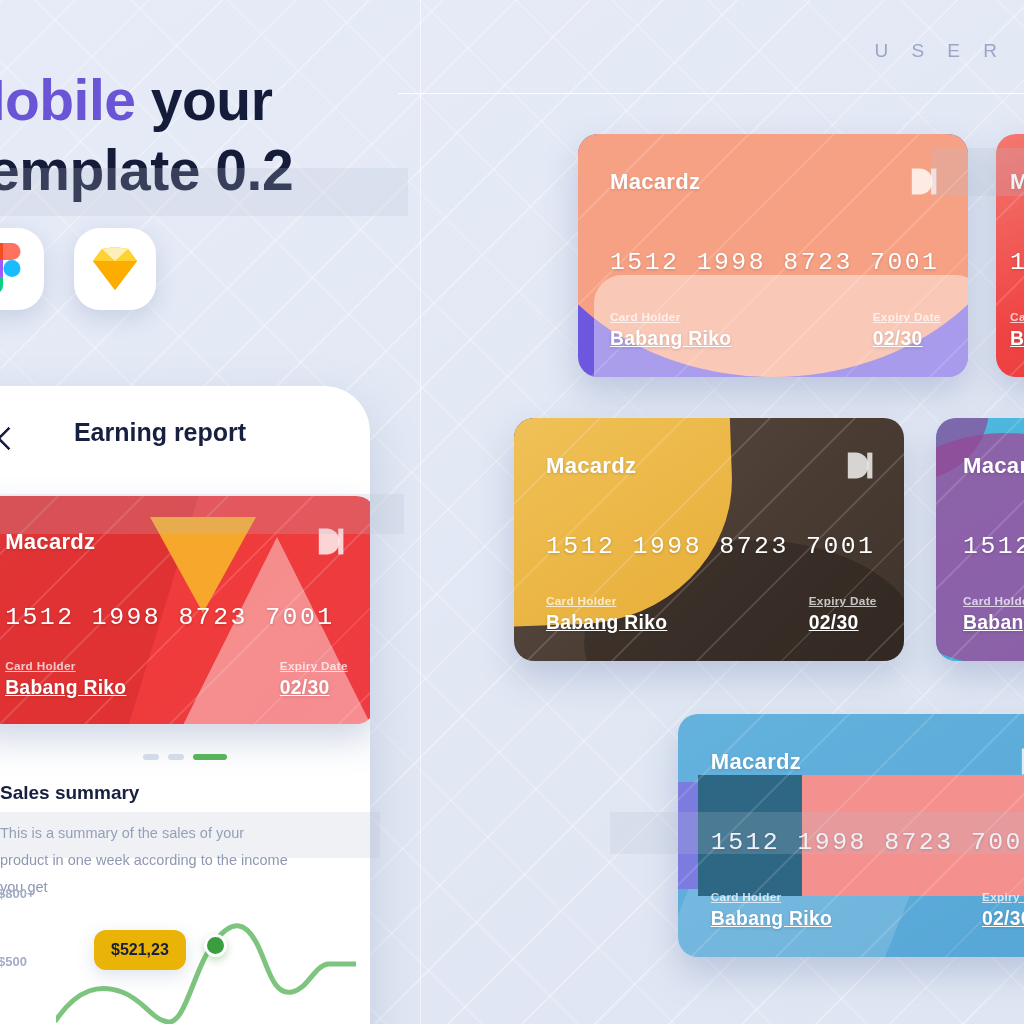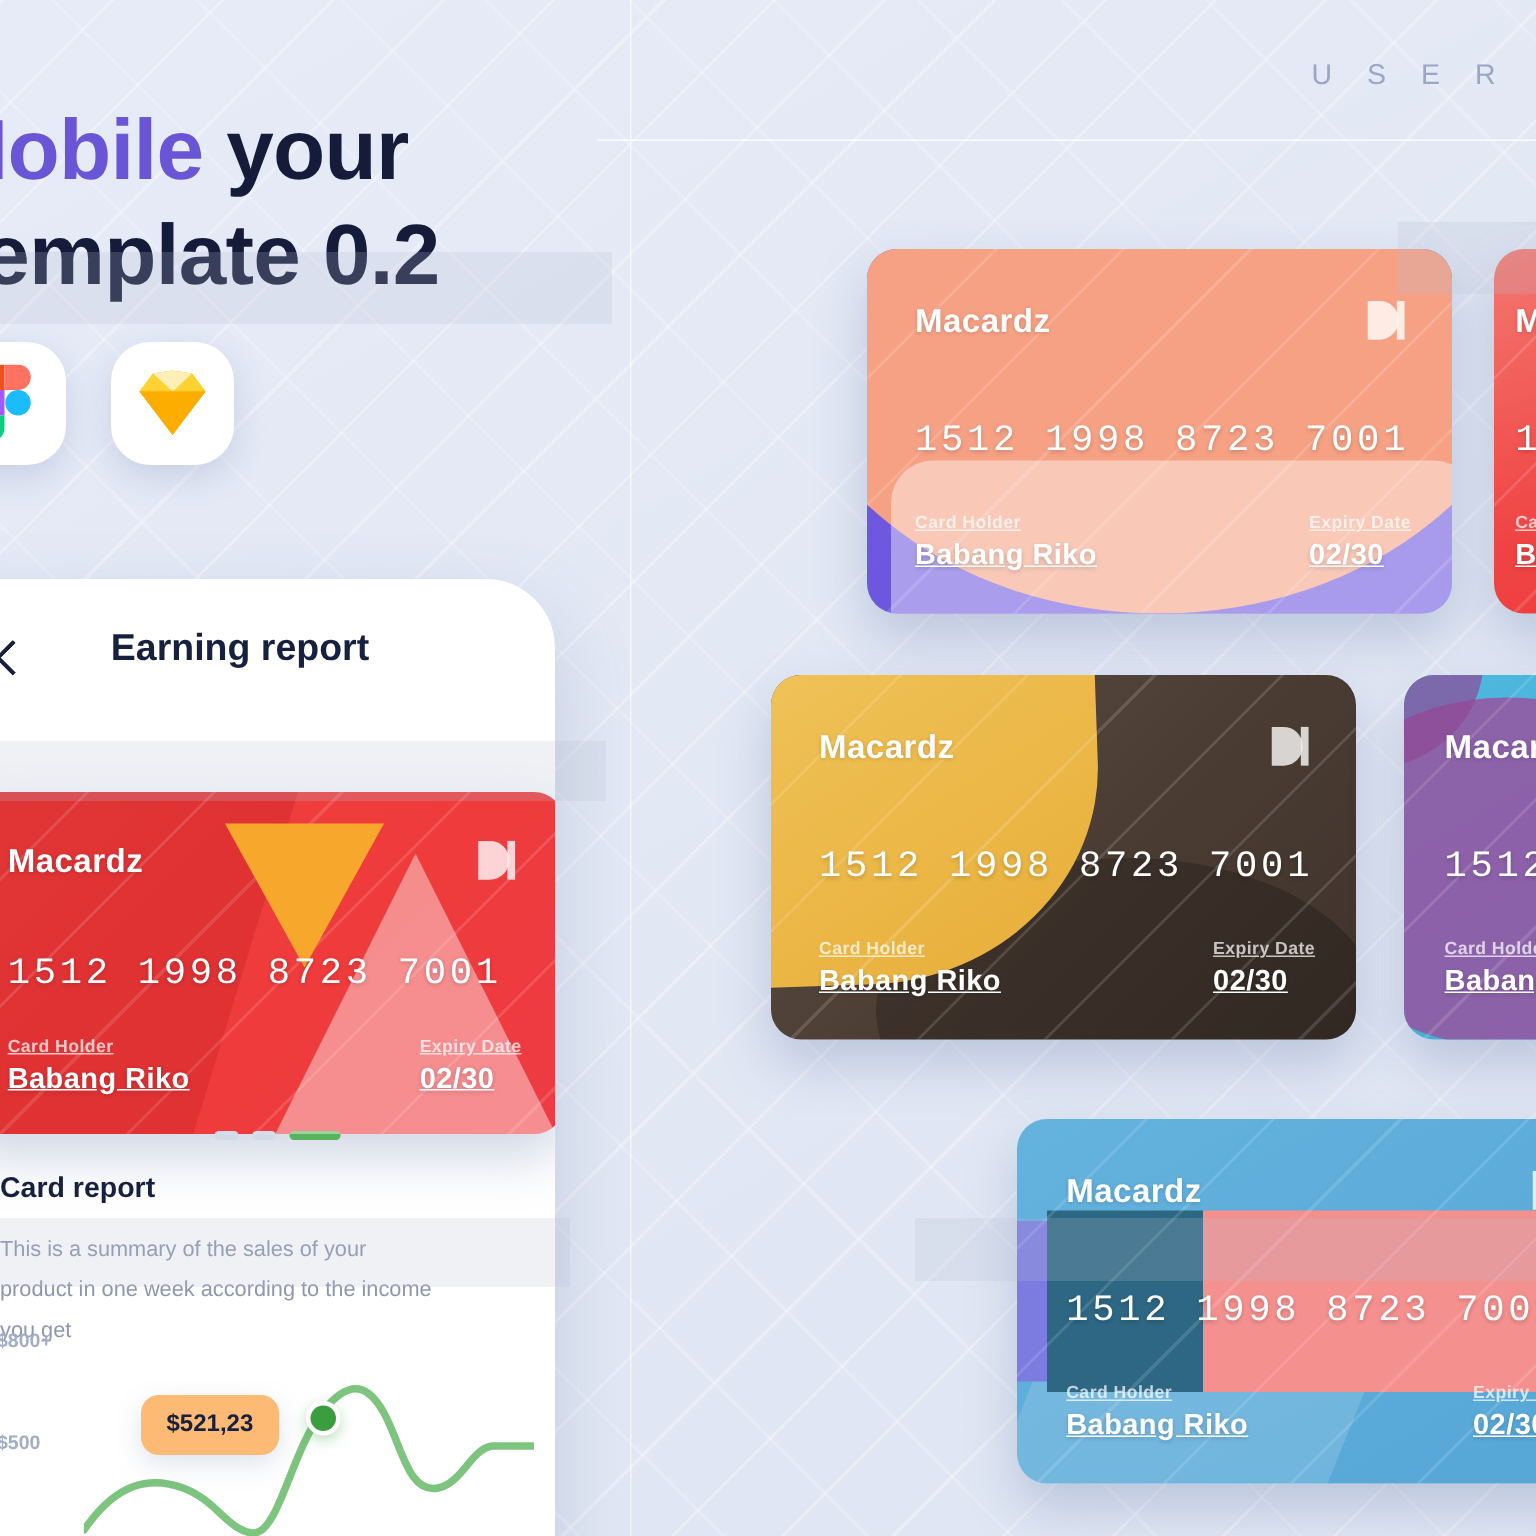--- a/index.html
+++ b/index.html
@@ -142,21 +142,20 @@
     padding-left: 42px;
   }
 
   
   .card {
     position: relative;
     border-radius: 20px;
     overflow: hidden;
     color: #fff;
     box-shadow: 0 16px 34px rgba(90,110,160,0.28);
-    margin-top: 32px;
   }
   .card-inner { position: relative; width: 100%; height: 100%; z-index: 5; }
   .card-brand {
     position: absolute;
     left: 8.2%;
     top: 14.5%;
     font-size: 1.05em;
     font-weight: bold;
     letter-spacing: .3px;
     text-shadow: 0 1px 3px rgba(0,0,0,.16);
@@ -268,21 +267,21 @@
   .axis-label {
     position: absolute; left: 0;
     font-size: 13px; font-weight: bold; color: #a3adc6;
   }
   .axis-800 { top: 0; }
   .axis-500 { top: 68px; }
   .chart-svg { position: absolute; left: 58px; top: -6px; }
   .tooltip {
     position: absolute;
     left: 96px; top: 44px;
-    background: #fdba74;
+    background: #eab308;
     border-radius: 12px;
     padding: 11px 17px;
     font-size: 16px; font-weight: bold; color: #17203f;
     box-shadow: 0 6px 18px rgba(110,128,170,0.22);
     z-index: 6;
   }
   .chart-dot {
     position: absolute; left: 206px; top: 48px;
     width: 23px; height: 23px; border-radius: 50%;
     background: #3a9e3e; border: 3px solid #fff;
@@ -468,21 +467,21 @@
       </div>
     </div>
 
     <div class="pager">
       <div class="pager-dot"></div>
       <div class="pager-dot"></div>
       <div class="pager-dot active"></div>
     </div>
 
     <div class="sales">
-      <div class="sales-title">Card report</div>
+      <div class="sales-title">Sales summary</div>
       <div class="sales-desc">This is a summary of the sales of your product in one week according to the income you get</div>
     </div>
 
     <div class="chart-wrap">
       <div class="axis-label axis-800">$800+</div>
       <div class="axis-label axis-500">$500</div>
 
       <svg class="chart-svg" width="300" height="190" viewBox="0 0 300 190" aria-hidden="true">
         <path d="M0,140 C22,108 44,104 66,112 C88,120 96,140 112,142 C130,144 138,86 160,60 C178,38 190,44 200,62 C212,84 216,116 236,112 C252,109 258,86 272,84 L300,84" fill="none" stroke="#7dc47f" stroke-width="5" stroke-linecap="round" stroke-linejoin="round"></path>
         <path d="M152,190 C160,166 168,176 176,190" fill="none" stroke="#7dc47f" stroke-width="5" stroke-linecap="round"></path>

